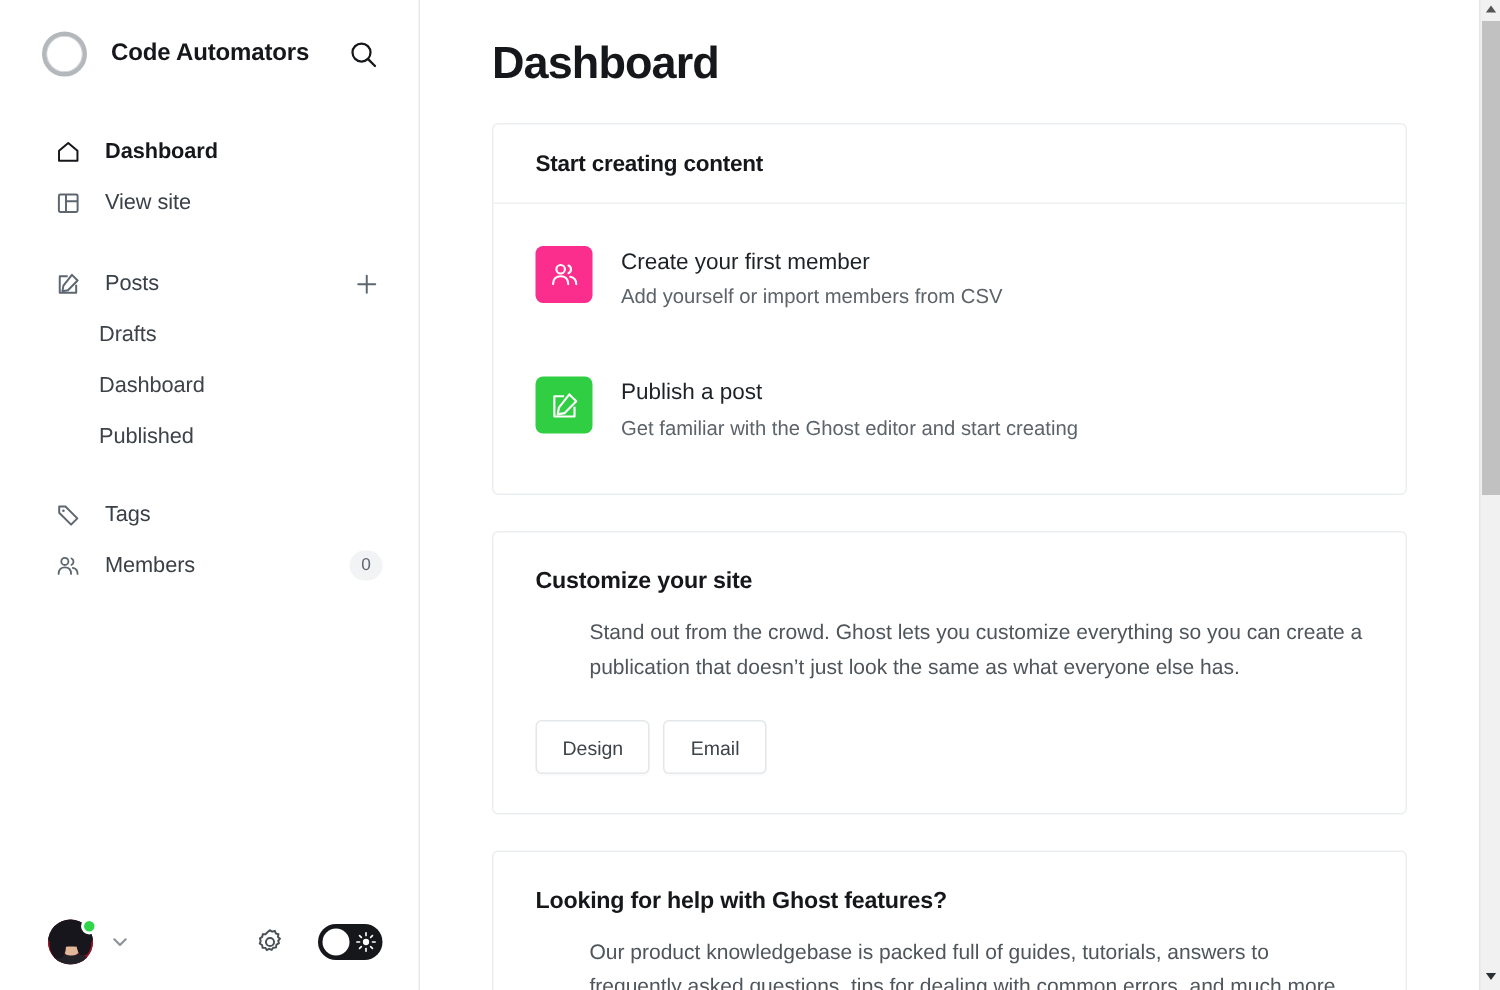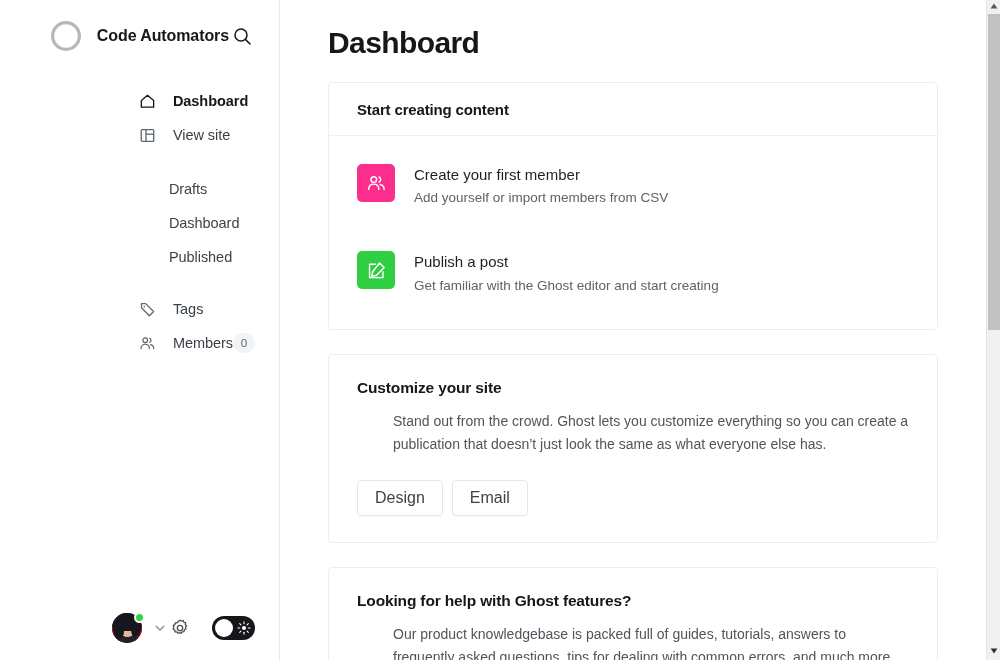--- a/index.html
+++ b/index.html
@@ -11,21 +11,21 @@
     -webkit-font-smoothing: antialiased;
   }
   .app { display: flex; width: 1000px; height: 660px; position: relative; }
 
   
   .sidebar {
     width: 280px; height: 660px;
     background: #ffffff;
     border-right: 1px solid #e6e9eb;
     display: flex; flex-direction: column;
-    position: relative; flex: 0 0 280px; align-items: flex-end;
+    position: relative; flex: 0 0 280px;
   }
   .brand-row {
     display: flex; align-items: center;
     height: 72px; padding: 0 24px 0 28px;
     gap: 0;
   }
   .brand-logo {
     width: 30px; height: 30px; border-radius: 50%;
     border: 3px solid #b4b8bc;
     background: #ffffff;
@@ -185,21 +185,21 @@
   }
   .card-desc {
     font-size: 14px; color: #4e555b; line-height: 1.65;
     max-width: 540px;
     margin-left: 36px;
   }
   .btn-row { display: flex; gap: 9px; margin-top: 24px; }
   .btn {
     border: 1px solid #e3e7ea; background: #ffffff;
     border-radius: 4px; height: 36px; padding: 0 17px;
-    font-size: 16px; color: #3c4449;
+    font-size: 13px; color: #3c4449;
     display: inline-flex; align-items: center; justify-content: center;
     cursor: pointer; font-family: "Liberation Sans", sans-serif;
     box-shadow: 0 1px 1px rgba(0,0,0,0.02);
   }
 
   
   .scrollbar {
     position: absolute; right: 0; top: 0;
     width: 14px; height: 660px;
     background: #f1f1f1; border-left: 1px solid #e6e6e6;
@@ -254,20 +254,35 @@
             <rect x="2.4" y="2.8" width="13.2" height="12.4" rx="1"></rect>
             <line x1="7.4" y1="2.8" x2="7.4" y2="15.2"></line>
             <line x1="7.4" y1="7.6" x2="15.6" y2="7.6"></line>
           </svg>
         </span>
         <span class="nav-label">View site</span>
       </div>
 
       <div class="nav-gap"></div>
 
+      <div class="nav-item">
+        <span class="nav-icon">
+          <svg width="17" height="17" viewBox="0 0 18 18" fill="none" stroke="currentColor" stroke-width="1.4" stroke-linejoin="round">
+            <path d="M14.6 9.4 V15 H3 V3.4 H8.6"></path>
+            <path d="M11.6 2.4 L15.6 6.4 L8.8 13.2 L4.9 13.9 L5.6 10 Z"></path>
+          </svg>
+        </span>
+        <span class="nav-label">Posts</span>
+        <span class="nav-add">
+          <svg width="17" height="17" viewBox="0 0 18 18" fill="none" stroke="currentColor" stroke-width="1.4" stroke-linecap="round">
+            <line x1="9" y1="3" x2="9" y2="15"></line>
+              <line x1="3" y1="9" x2="15" y2="9"></line>
+          </svg>
+        </span>
+      </div>
 
       <div class="nav-sub">
         <span class="nav-label">Drafts</span>
       </div>
       <div class="nav-sub">
         <span class="nav-label">Dashboard</span>
       </div>
       <div class="nav-sub">
         <span class="nav-label">Published</span>
       </div>

